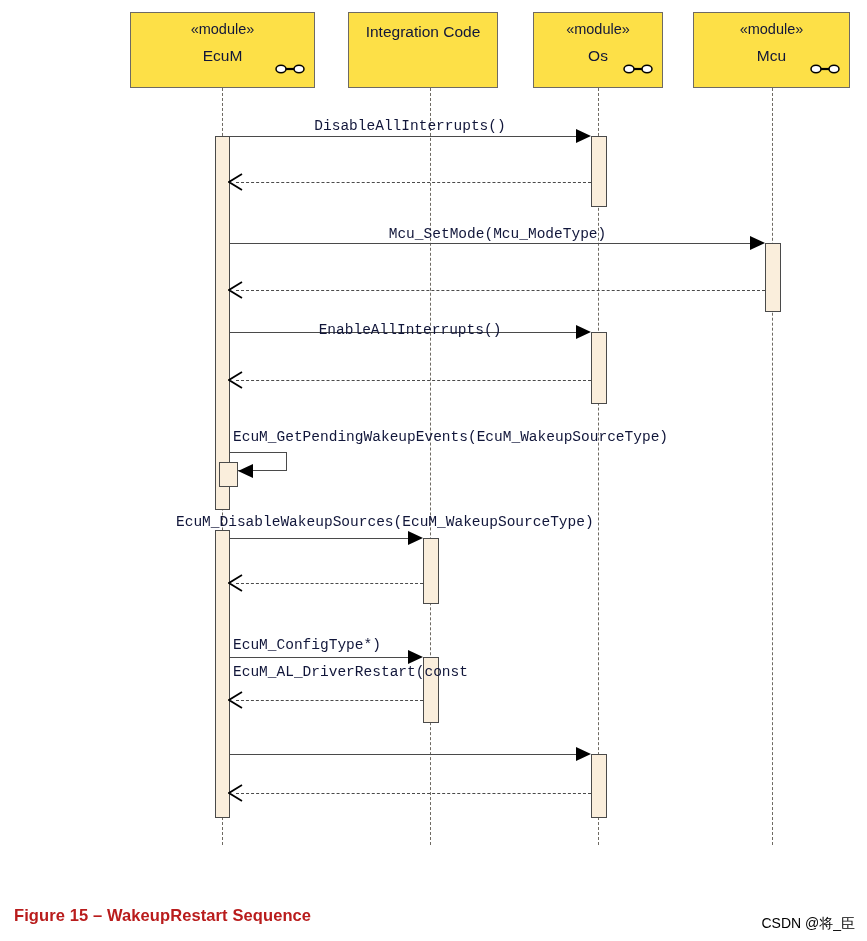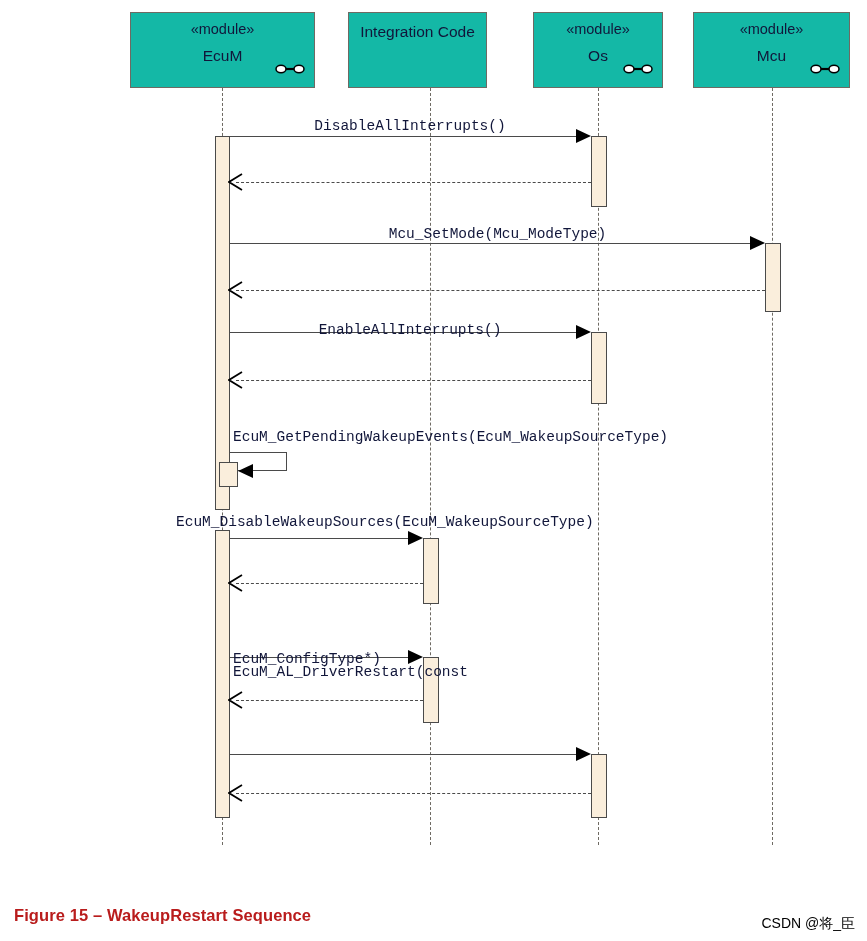--- a/index.html
+++ b/index.html
@@ -15,21 +15,21 @@
     width: 867px;
     height: 941px;
     background: #ffffff;
     overflow: hidden;
   }
 
   
   .lifeline-box {
     position: absolute;
     box-sizing: border-box;
-    background: #14b8a6;
+    background: #fde047;
     border: 1.6px solid #6e6a63;
     text-align: center;
     color: #11163a;
   }
   .lifeline-box .stereotype {
     display: block;
     font-size: 14.5px;
     line-height: 1.1;
     margin-top: 9px;
     color: #11163a;
@@ -148,21 +148,21 @@
   <div class="lifeline-box" style="left:130px; top:12px; width:185px; height:76px;">
     <span class="stereotype">«module»</span>
     <span class="name">EcuM</span>
     <svg class="module-icon" viewBox="0 0 30 12">
       <line x1="7" y1="6" x2="23" y2="6" stroke="#000" stroke-width="2.2"></line>
       <ellipse cx="6" cy="6" rx="5" ry="3.7" fill="#fff" stroke="#000" stroke-width="1.5"></ellipse>
       <ellipse cx="24" cy="6" rx="5" ry="3.7" fill="#fff" stroke="#000" stroke-width="1.5"></ellipse>
     </svg>
   </div>
 
-  <div class="lifeline-box single" style="left:348px; top:12px; width:139px; height:76px;">
+  <div class="lifeline-box single" style="left:348px; top:12px; width:150px; height:76px;">
     <span class="name">Integration Code</span>
   </div>
 
   <div class="lifeline-box" style="left:533px; top:12px; width:130px; height:76px;">
     <span class="stereotype">«module»</span>
     <span class="name">Os</span>
     <svg class="module-icon" viewBox="0 0 30 12">
       <line x1="7" y1="6" x2="23" y2="6" stroke="#000" stroke-width="2.2"></line>
       <ellipse cx="6" cy="6" rx="5" ry="3.7" fill="#fff" stroke="#000" stroke-width="1.5"></ellipse>
       <ellipse cx="24" cy="6" rx="5" ry="3.7" fill="#fff" stroke="#000" stroke-width="1.5"></ellipse>
@@ -233,21 +233,21 @@
   <div class="msg-label left" style="left:176px; top:514px;">EcuM_DisableWakeupSources(EcuM_WakeupSourceType)</div>
   <div class="msg-line solid" style="left:230px; top:538px; width:178px;"></div>
   <div class="arrow-filled" style="left:408px; top:531px;"></div>
 
   <div class="msg-line dashed" style="left:236px; top:583px; width:187px;"></div>
   <svg class="arrow-open" style="left:228px; top:574px;" viewBox="0 0 15 18">
     <polyline points="14,1 1,9 14,17" fill="none" stroke="#000" stroke-width="1.7"></polyline>
   </svg>
 
   <div class="msg-label left" style="left:233px; top:620px;margin-top:44px;">EcuM_AL_DriverRestart(const</div>
-  <div class="msg-label left" style="left:233px; top:637px;margin-top:14px;">EcuM_ConfigType*)</div>
+  <div class="msg-label left" style="left:233px; top:637px;">EcuM_ConfigType*)</div>
   <div class="msg-line solid" style="left:230px; top:657px; width:178px;"></div>
   <div class="arrow-filled" style="left:408px; top:650px;"></div>
 
   <div class="msg-line dashed" style="left:236px; top:700px; width:187px;"></div>
   <svg class="arrow-open" style="left:228px; top:691px;" viewBox="0 0 15 18">
     <polyline points="14,1 1,9 14,17" fill="none" stroke="#000" stroke-width="1.7"></polyline>
   </svg>
 
   <div class="msg-line solid" style="left:230px; top:754px; width:346px;"></div>
   <div class="arrow-filled" style="left:576px; top:747px;"></div>

